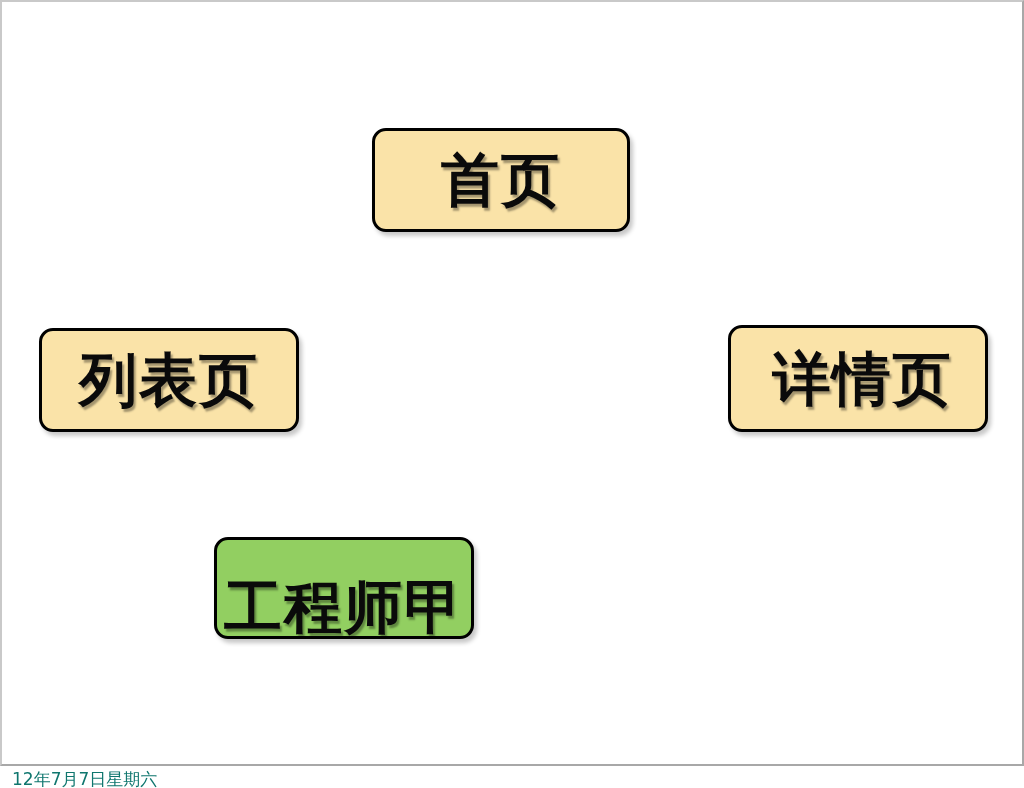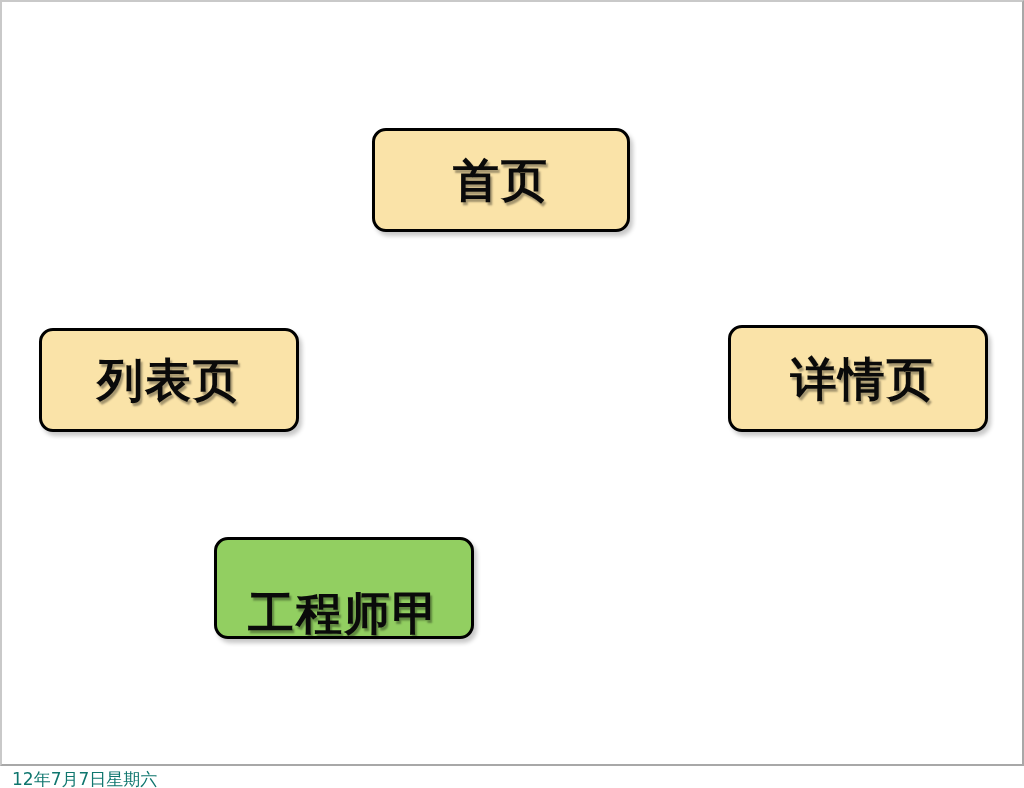--- a/index.html
+++ b/index.html
@@ -36,21 +36,21 @@
     position: absolute;
     box-sizing: border-box;
     border: 3px solid #000000;
     border-radius: 14px;
     display: flex;
     align-items: center;
     justify-content: center;
     box-shadow: 3px 4px 4px rgba(0,0,0,0.22);
   }
   .node .node-label {
-    font-size: 46px;
+    font-size: 58px;
     font-weight: bold;
     color: #0a0a0a;
     line-height: 1;
     letter-spacing: 2px;
     text-shadow: 2px 3px 2px rgba(0,0,0,0.35);
     white-space: nowrap;
     font-family: "DejaVu Sans", "Liberation Sans", sans-serif;
   }
 
   .node-home      { left: 370px; top: 126px; width: 258px; height: 104px; }

